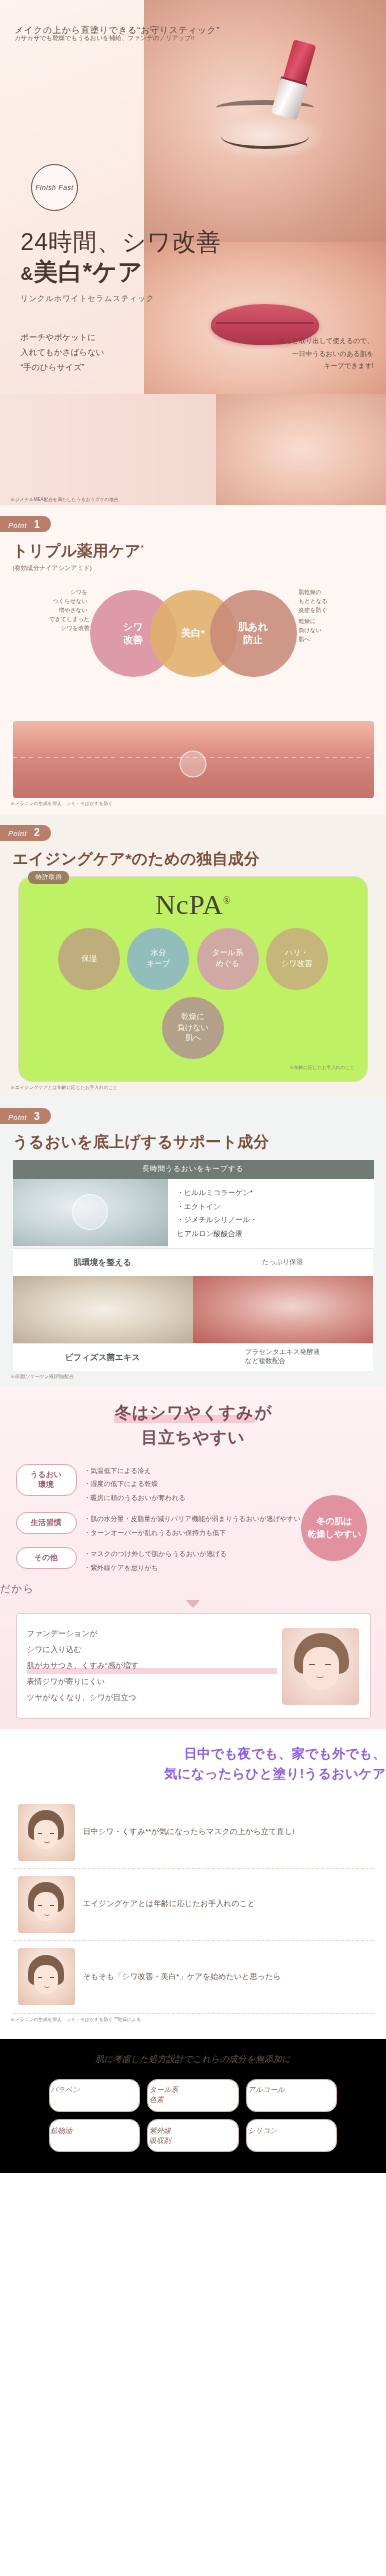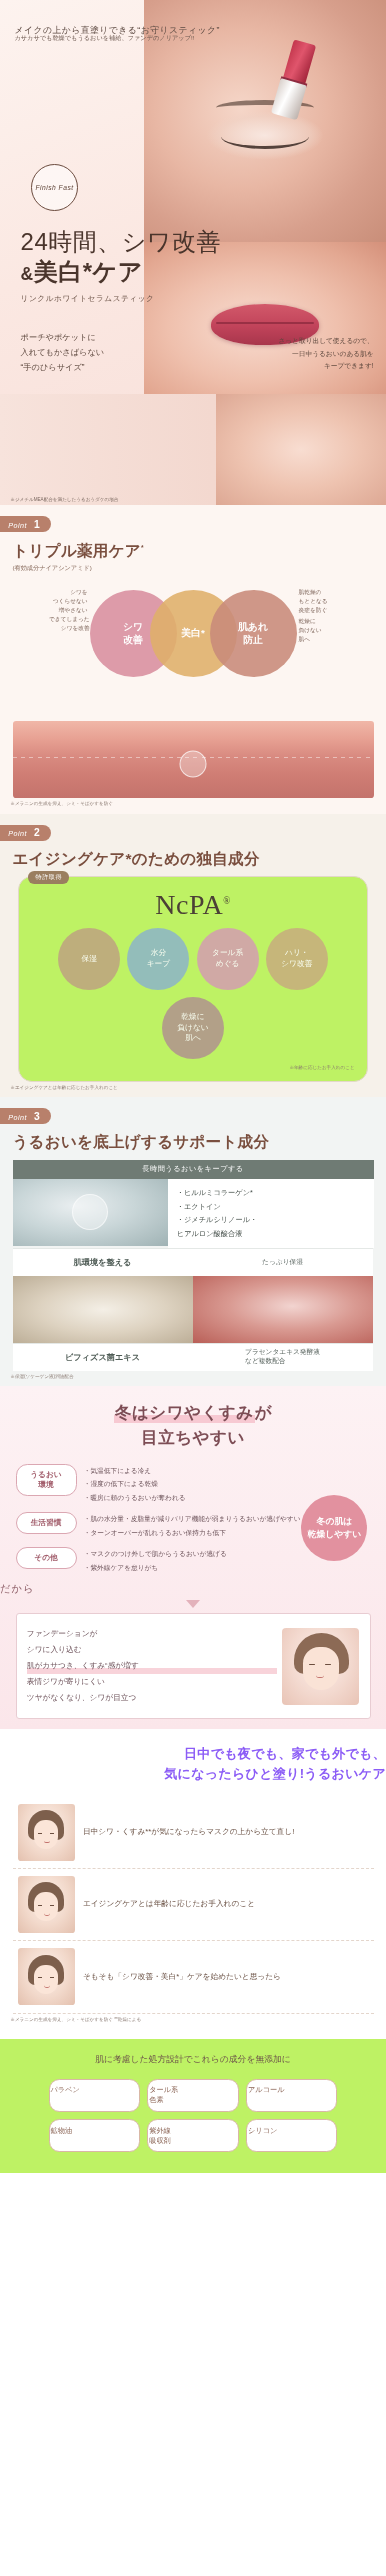--- a/index.html
+++ b/index.html
@@ -488,21 +488,21 @@
   .dn-ill .face {
     position: absolute; left: 16.5px; top: 16.5px; width: 24px; height: 29px;
     border-radius: 12.4px 12.4px 13.4px 13.4px; background: #fbe5d8;
   }
   .dn-ill .e { position: absolute; top: 29px; width: 4.1px; height: 1px; background: #6b4e3f; }
   .dn-ill .e.l { left: 20.6px; } .dn-ill .e.r { left: 32px; }
   .dn-ill .m { position: absolute; left: 26px; top: 37px; width: 6.2px; height: 2.6px; border-bottom: 1px solid #c2736e; border-radius: 0 0 4.1px 4.1px; }
   .dn-txt { flex: 1; font-size: 7.7px; line-height: 1.9; color: #6b5245; }
 
   
-  .free { background: #bef264; padding: 13.4px 0 20.6px; }
+  .free { background: #000000; padding: 13.4px 0 20.6px; font-style: italic; }
   .free h3 {
     text-align: center; font-size: 8.8px; color: #6e564a; font-weight: normal;
     line-height: 1.8;
   }
   .free-grid {
     width: 289px; margin: 10.3px auto 0;
     display: grid;
     grid-template-columns: repeat(3, 1fr);
     gap: 7.2px;
   }

